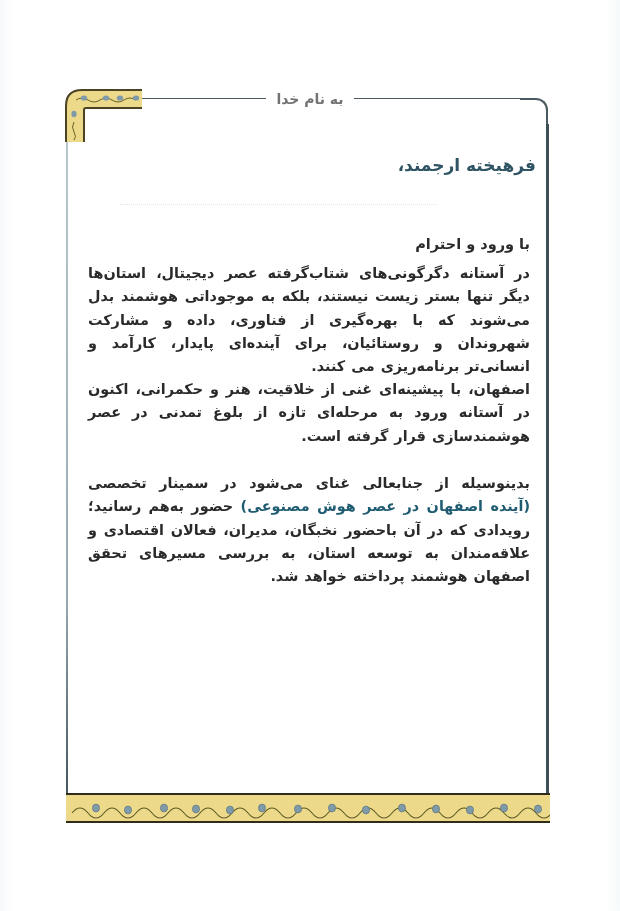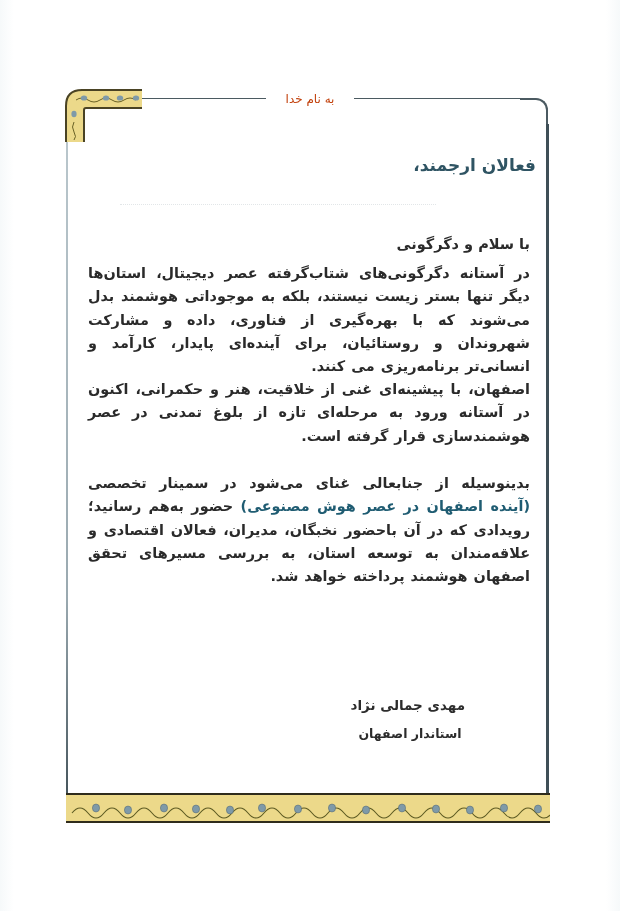--- a/index.html
+++ b/index.html
@@ -51,23 +51,23 @@
       background: linear-gradient(180deg, #b9c6cc 0%, #9aa9b0 70%, #46555c 100%);
     }
     .title-gap {
       position: absolute;
       left: 266px; top: 88px;
       width: 88px; height: 22px;
       background: #ffffff;
       display: flex; align-items: center; justify-content: center;
     }
     .title-text {
-      font-size: 12px;
-      font-weight: normal;
-      color: #c2410c;
+      font-size: 14px;
+      font-weight: bold;
+      color: #737373;
       direction: rtl;
       white-space: nowrap;
     }
 
     
     .ornament-corner {
       position: absolute;
       left: 62px; top: 86px;
       width: 80px; height: 56px;
     }
@@ -170,33 +170,29 @@
     <ellipse cx="58" cy="12" rx="3.2" ry="2.6" fill="#7f9aa8"></ellipse>
     <ellipse cx="74" cy="12" rx="3.2" ry="2.6" fill="#7f9aa8"></ellipse>
     <ellipse cx="12" cy="28" rx="2.6" ry="3.2" fill="#7f9aa8"></ellipse>
     <path d="M12 36 q-3 5 0 10 t0 8" fill="none" stroke="#6a6226" stroke-width="1"></path>
   </svg>
 
   <div class="title-gap">
     <span class="title-text">به نام خدا</span>
   </div>
 
-  <div class="salutation">فعالان ارجمند،</div>
+  <div class="salutation">فرهیخته ارجمند،</div>
   <div class="dotted-rule"></div>
 
-  <div class="greeting">با سلام و دگرگونی</div>
+  <div class="greeting">با ورود و احترام</div>
 
   <p class="para para-2" style="margin:0">اصفهان، با پیشینه‌ای غنی از خلاقیت، هنر و حکمرانی، اکنون در آستانه ورود به مرحله‌ای تازه از بلوغ تمدنی در عصر هوشمندسازی قرار گرفته است.</p>
   <p class="para para-1" style="margin:0">در آستانه دگرگونی‌های شتاب‌گرفته عصر دیجیتال، استان‌ها دیگر تنها بستر زیست نیستند، بلکه به موجوداتی هوشمند بدل می‌شوند که با بهره‌گیری از فناوری، داده و مشارکت شهروندان و روستائیان، برای آینده‌ای پایدار، کارآمد و انسانی‌تر برنامه‌ریزی می کنند.</p>
   <p class="para para-3" style="margin:0"><span>بدینوسیله از جنابعالی غنای می‌شود در سمینار تخصصی </span><span class="highlight">(آینده اصفهان در عصر هوش مصنوعی)</span><span> حضور به‌هم رسانید؛ رویدادی که در آن باحضور نخبگان، مدیران، فعالان اقتصادی و علاقه‌مندان به توسعه استان، به بررسی مسیرهای تحقق اصفهان هوشمند پرداخته خواهد شد.</span></p>
 
-  <div class="sig sig-right">
-    <div class="sig-name">مهدی جمالی نژاد</div>
-    <div class="sig-title">استاندار اصفهان</div>
-  </div>
 
   <svg class="ornament-band" viewBox="0 0 484 30" preserveAspectRatio="none" xmlns="http://www.w3.org/2000/svg">
     <rect x="0" y="0" width="484" height="30" fill="#ecd98a"></rect>
     <line x1="0" y1="1" x2="484" y2="1" stroke="#2f2c1c" stroke-width="2"></line>
     <line x1="0" y1="29" x2="484" y2="29" stroke="#2f2c1c" stroke-width="2"></line>
     <path d="M6 20 q8 -10 16 0 t16 0 t16 0 t16 0 t16 0 t16 0 t16 0 t16 0 t16 0 t16 0 t16 0 t16 0 t16 0 t16 0 t16 0 t16 0 t16 0 t16 0 t16 0 t16 0 t16 0 t16 0 t16 0 t16 0 t16 0 t16 0 t16 0 t16 0 t16 0 t16 0" fill="none" stroke="#5c5a22" stroke-width="1.1"></path>
     <g fill="#7f9aa8" stroke="#4f6470" stroke-width="0.5">
       <ellipse cx="30" cy="15" rx="3.6" ry="4"></ellipse>
       <ellipse cx="62" cy="17" rx="3.6" ry="4"></ellipse>
       <ellipse cx="98" cy="15" rx="3.6" ry="4"></ellipse>

